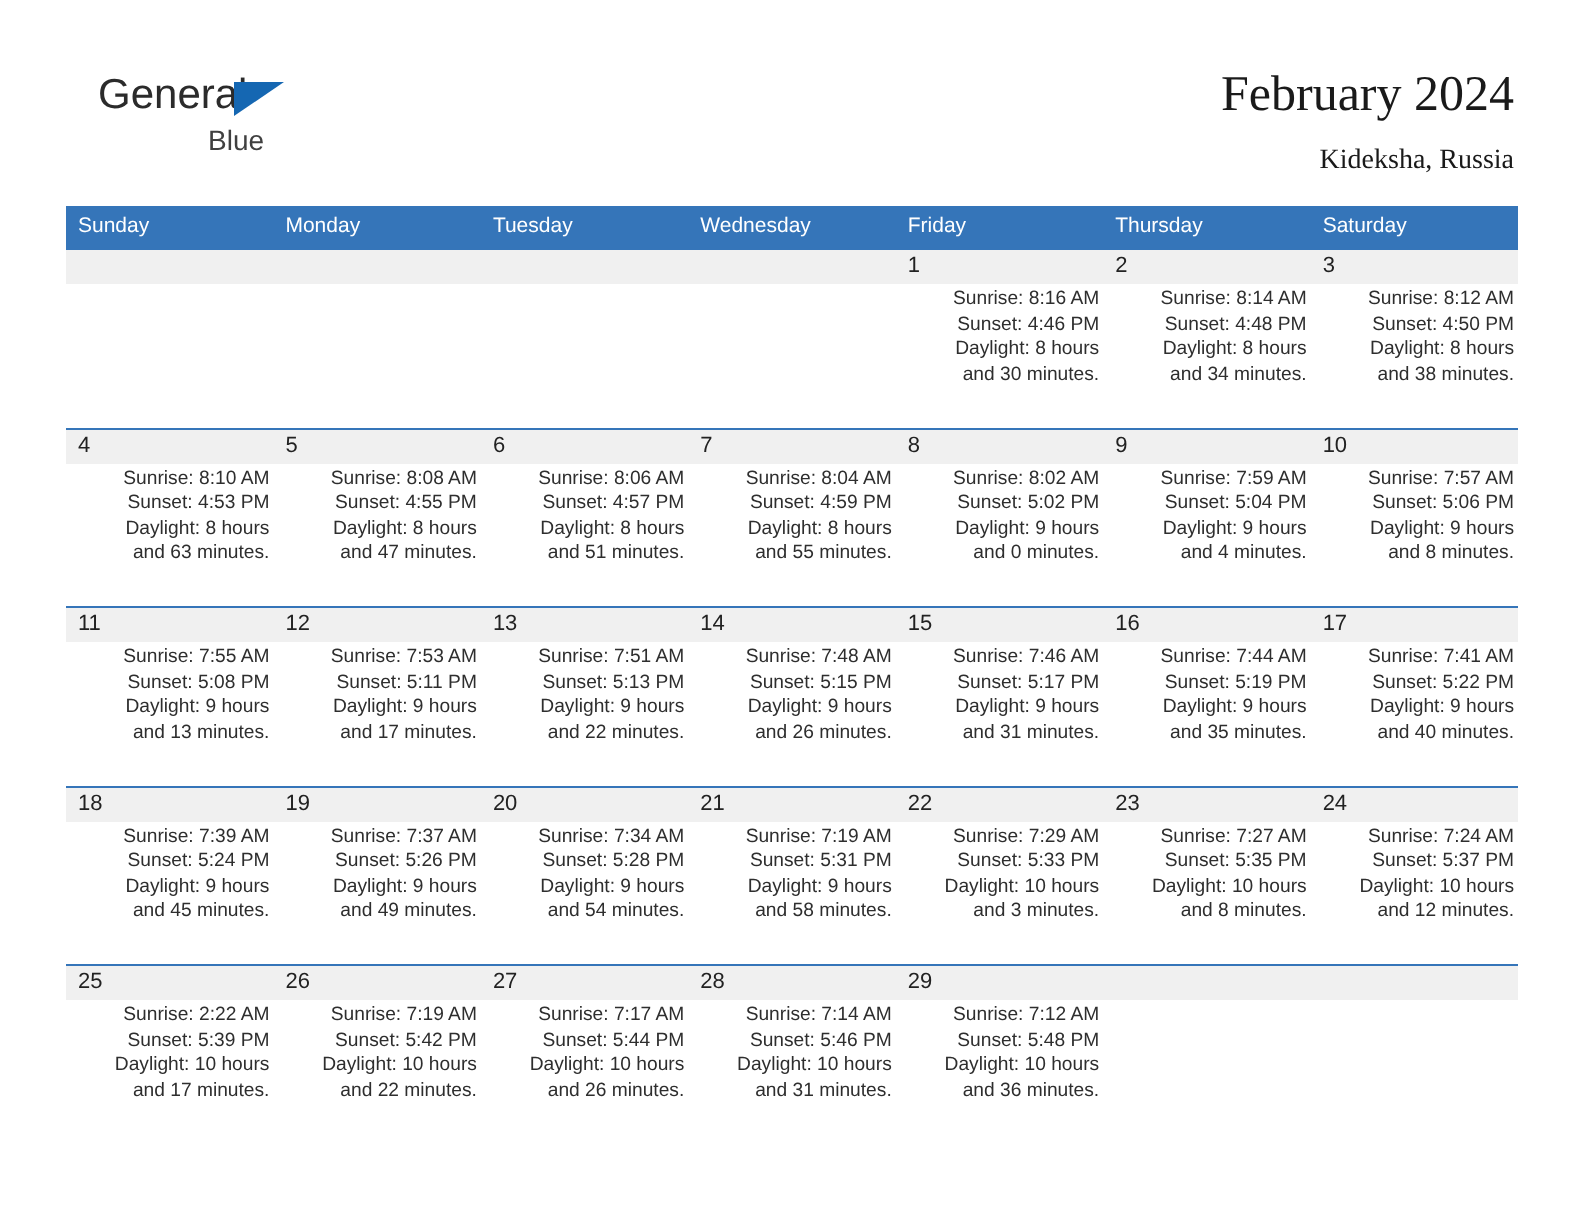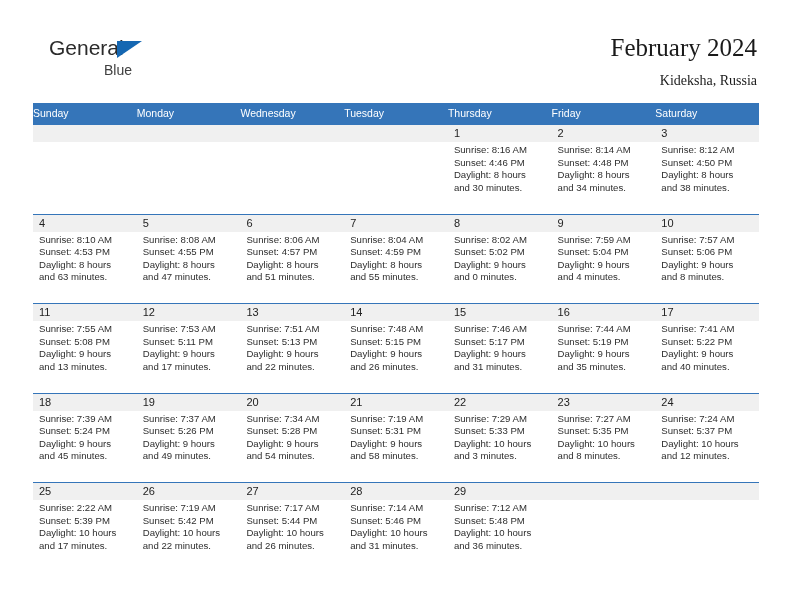--- a/index.html
+++ b/index.html
@@ -94,21 +94,21 @@
     display: flex;
     width: 726px;
     height: 21px;
     background: #3575b9;
   }
   .dow-cell {
     flex: 1 1 0;
     color: #ffffff;
     font-size: 10.5px;
     line-height: 21px;
-    padding-left: 0;
+    padding-left: 6px;
     white-space: nowrap;
     overflow: hidden;
   }
 
   .week {
     position: relative;
     width: 726px;
     height: 89.5px;
     border-top: 1.5px solid #3575b9;
   }
@@ -139,20 +139,21 @@
     line-height: 17px;
     font-size: 11px;
     color: #222222;
     z-index: 2;
   }
   .day-info {
     margin-top: 2px;
     font-size: 9.6px;
     line-height: 12.6px;
     color: #2e2e2e;
+    text-align: right;
   }
   .day-info div { white-space: nowrap; }
   .day.empty .day-num { color: transparent; }
 </style>
 </head>
 <body>
 
 <div class="page">
 
   <div class="header">
@@ -168,24 +169,24 @@
       <div class="cal-subtitle">Kideksha, Russia</div>
     </div>
 
   </div>
 
   <div class="calendar">
 
     <div class="dow-row">
       <div class="dow-cell">Sunday</div>
       <div class="dow-cell">Monday</div>
+      <div class="dow-cell">Tuesday</div>
       <div class="dow-cell">Wednesday</div>
-      <div class="dow-cell">Tuesday</div>
+      <div class="dow-cell">Friday</div>
       <div class="dow-cell">Thursday</div>
-      <div class="dow-cell">Friday</div>
       <div class="dow-cell">Saturday</div>
     </div>
 
     <div class="week">
       <div class="numband"></div>
       <div class="week-cells">
         <div class="day empty">
           <div class="day-num"></div>
           <div class="day-info">
             <div></div>

